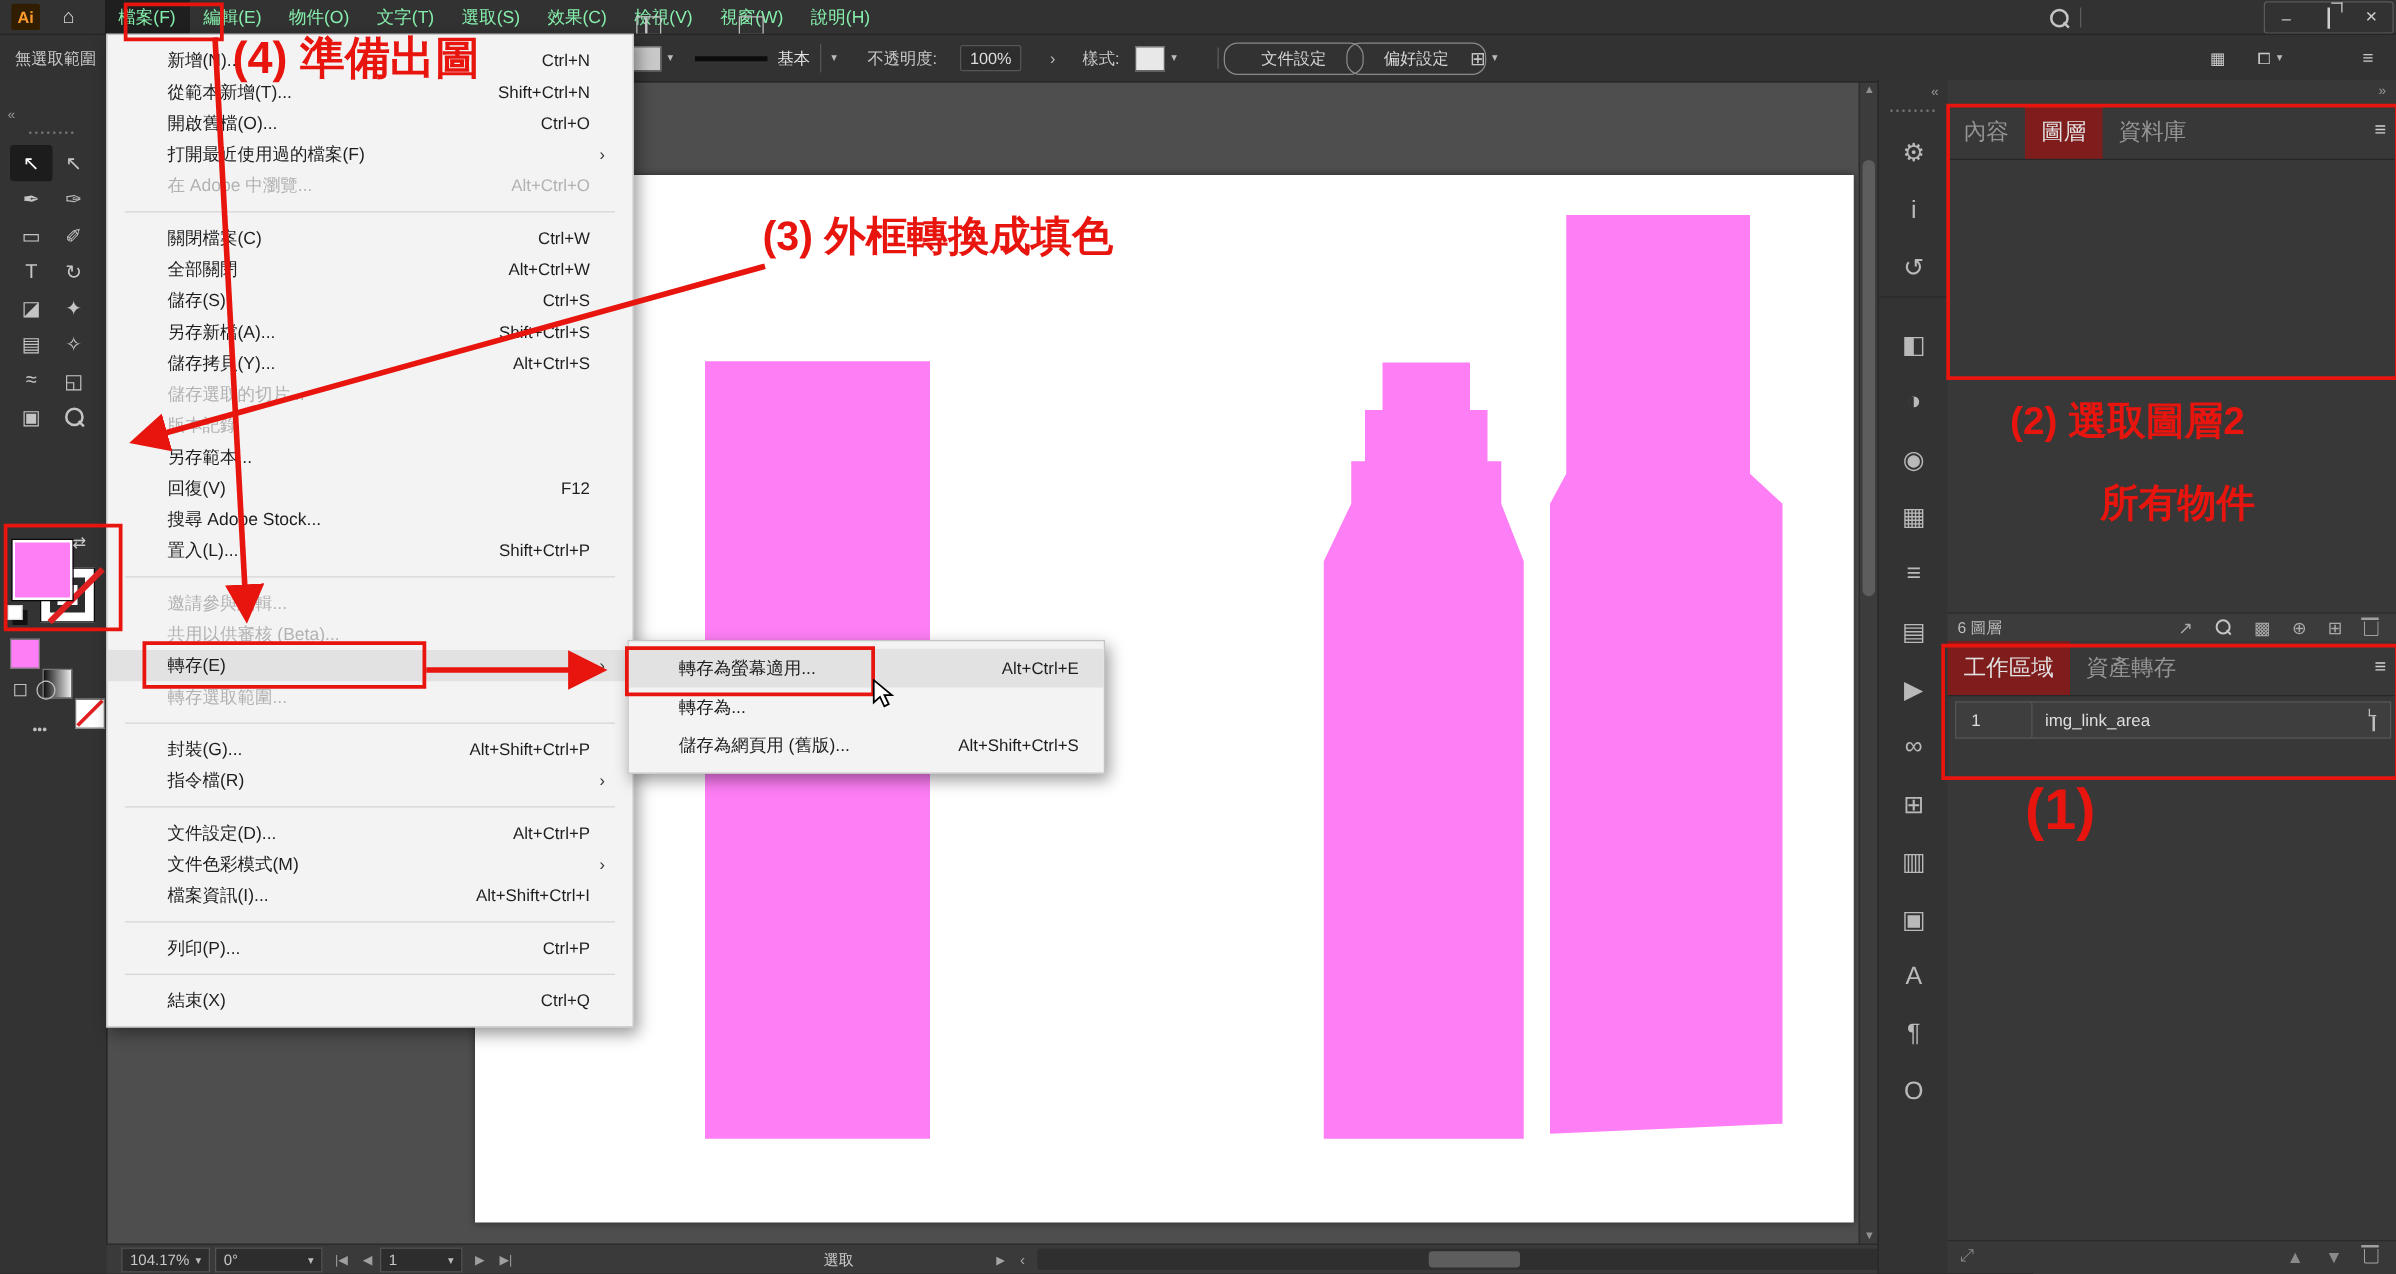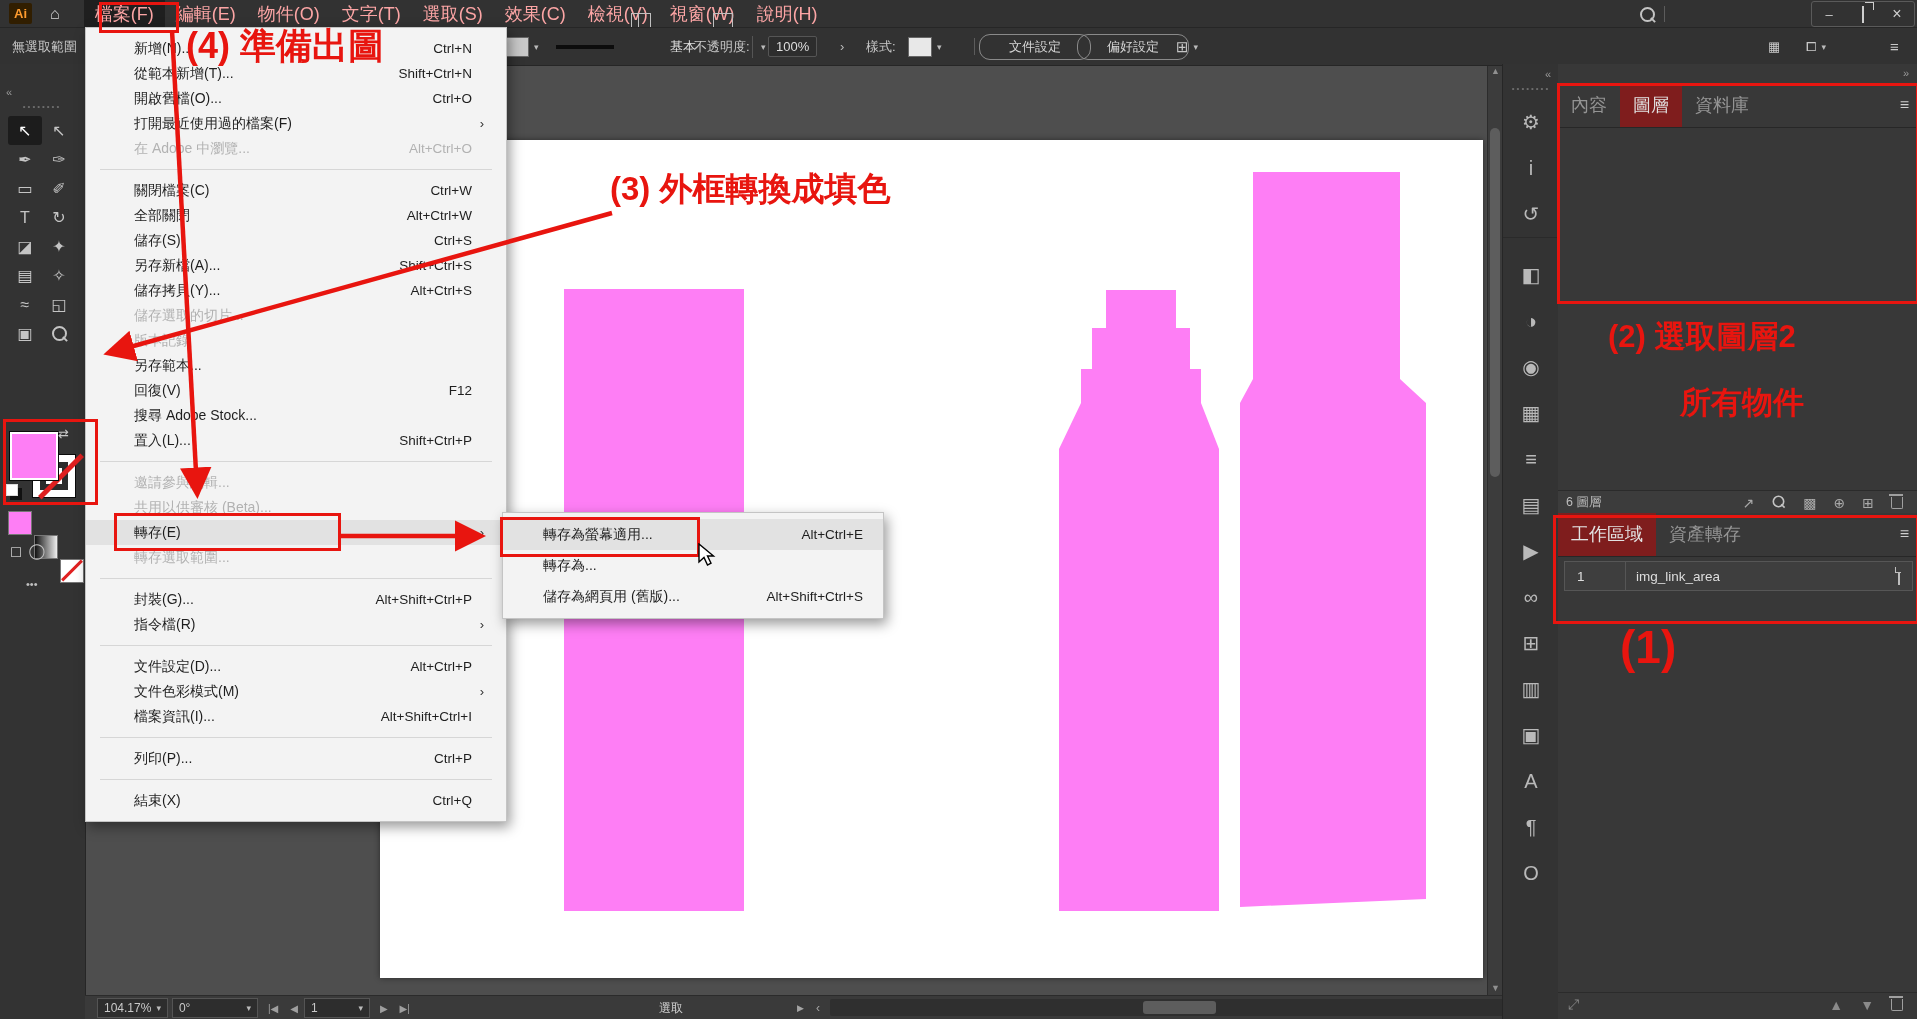--- a/index.html
+++ b/index.html
@@ -3,21 +3,21 @@
 <meta charset="utf-8">
 <style>
   html,body{margin:0;padding:0;background:#1d1d1d;font-family:"Liberation Sans","DejaVu Sans",sans-serif;}
   #stage{position:relative;width:1917px;height:1019px;background:#333;overflow:hidden;color:#c8c8c8;font-size:13px;}
   .abs{position:absolute;}
   
   #titlebar{position:absolute;left:0;top:0;width:1917px;height:27px;background:#323232;display:flex;align-items:center;}
   #ailogo{width:23px;height:21px;margin-left:9px;background:#311e00;color:#ff9c2e;font-weight:bold;font-size:13px;display:flex;align-items:center;justify-content:center;border-radius:2px;}
   #homeic{margin-left:18px;color:#d5d5d5;font-size:16px;}
   #menus{display:flex;margin-left:24px;height:27px;}
-  .mbar{padding:0 11px;display:flex;align-items:center;font-size:18px;color:#fca5a5;}
+  .mbar{padding:0 11px;display:flex;align-items:center;font-size:14px;color:#86efac;}
   .mbar.active{background:#1f1f1f;}
   #winctl{position:absolute;right:2px;top:1px;display:flex;align-items:center;border:1px solid #5a5a5a;border-radius:3px;height:24px;}
   .wbtn{width:34px;text-align:center;color:#cfcfcf;font-size:13px;}
   .restore{width:9px;height:8px;border:1.5px solid #cfcfcf;position:relative;margin:0 auto;}
   .restore::after{content:"";position:absolute;left:2px;top:-5px;width:8px;height:7px;border:1.5px solid #cfcfcf;border-bottom:none;border-left:none;}
   .mag{width:11px;height:11px;border:2px solid #c4c4c4;border-radius:50%;position:relative;display:inline-block;}
   .mag::after{content:"";position:absolute;width:2px;height:6px;background:#c4c4c4;transform:rotate(-45deg);left:10px;top:8px;}
   .tbsep{width:1px;height:16px;background:#5c5c5c;margin:0 14px;}
   .tbic{width:18px;height:13px;border:1.5px solid #c0c0c0;margin-right:16px;position:relative;}
   .tbic.grid::after{content:"";position:absolute;left:6px;top:0;bottom:0;width:1.5px;background:#c0c0c0;}
@@ -133,21 +133,21 @@
       <span class="wbtn" style="font-size:16px;">×</span>
     </div>
   </div>
 
   <div id="controlbar">
     <div class="cb" style="left:12px;">無選取範圍</div>
     <div class="cb" style="left:505px;">
       <span class="swatchsm"></span>
       <span class="caret">▾</span>
     </div>
-    <div class="cb" style="left:556px;gap:48px;">
+    <div class="cb" style="left:556px;">
       <span class="strokeline"></span>
       <span style="color:#e0e0e0;">基本</span>
       <span class="caret" style="border-left:1px solid #555;padding:6px 4px 6px 8px;margin-left:8px;">▾</span>
     </div>
     <div class="cb" style="left:694px;">不透明度:</div>
     <div class="cb" style="left:768px;">
         <span class="cbox">100%</span>
       </div>
     <div class="cb" style="left:840px;color:#bbb;">›</div>
     <div class="cb" style="left:866px;">樣式:</div>

